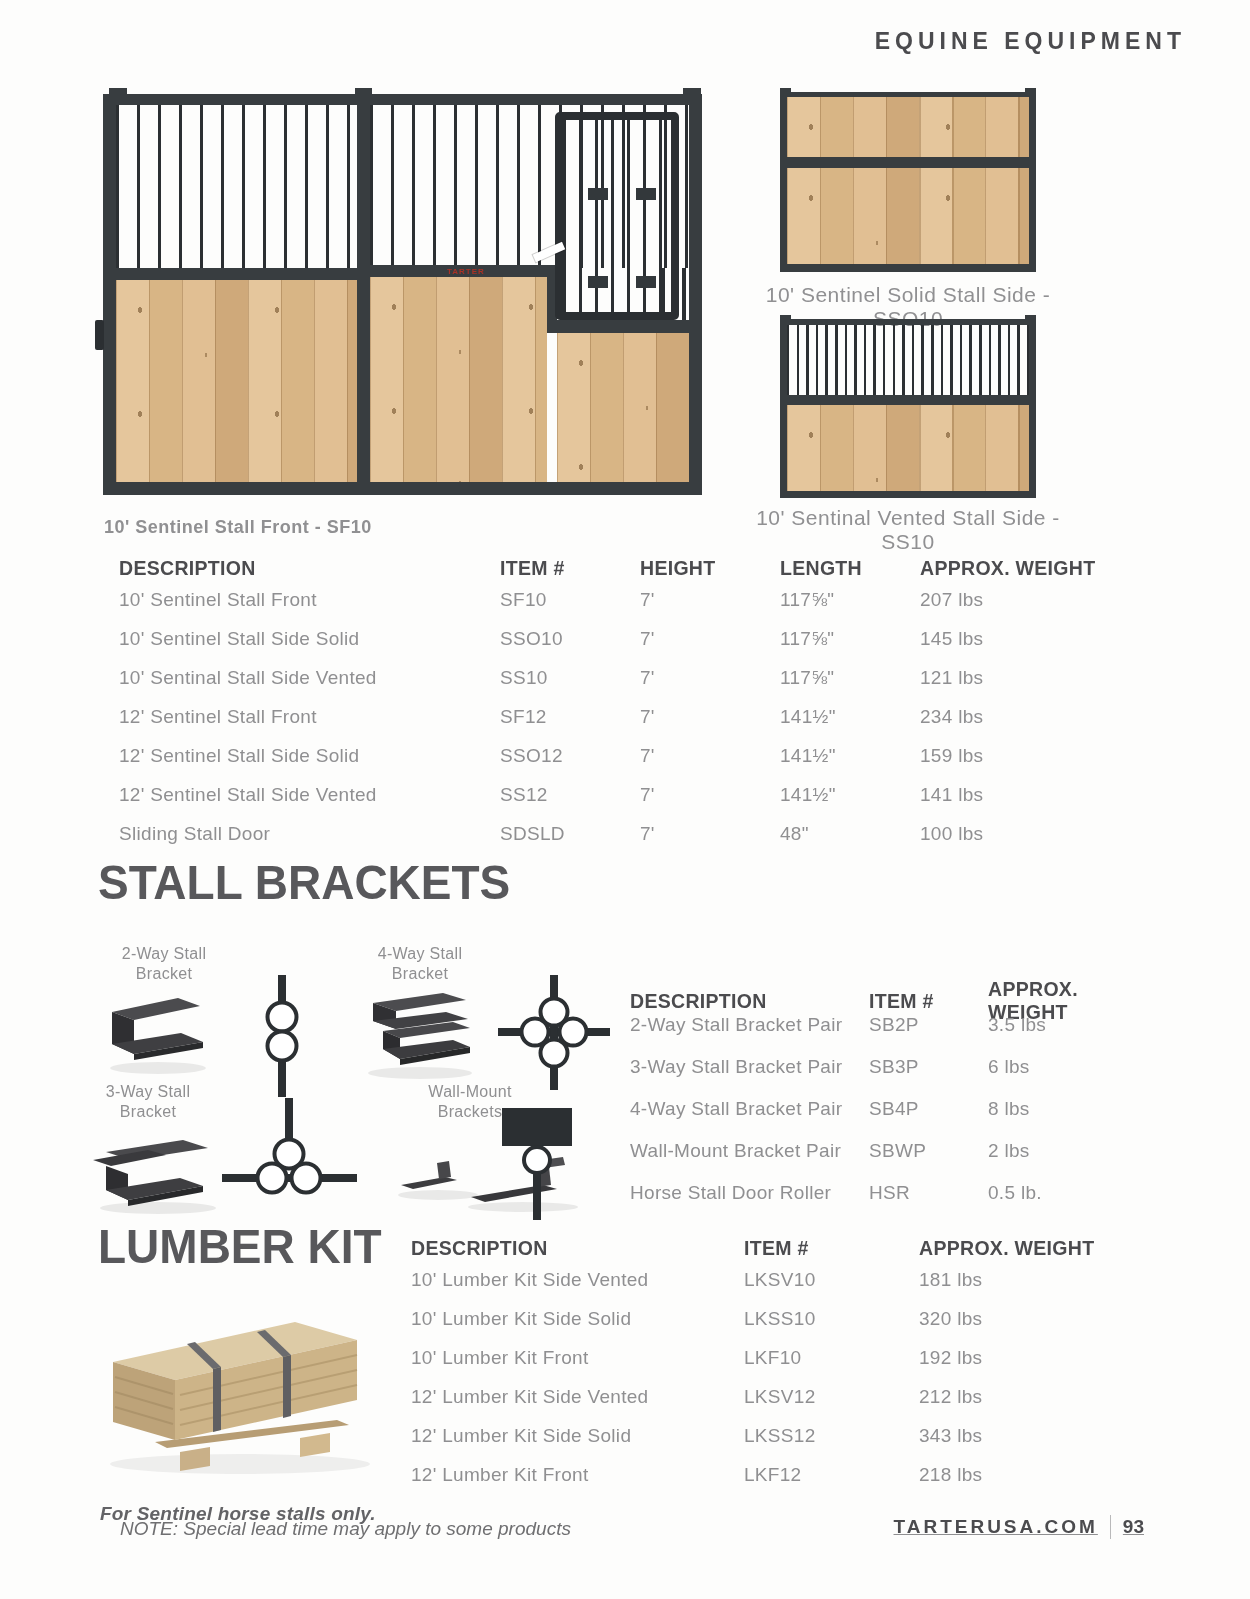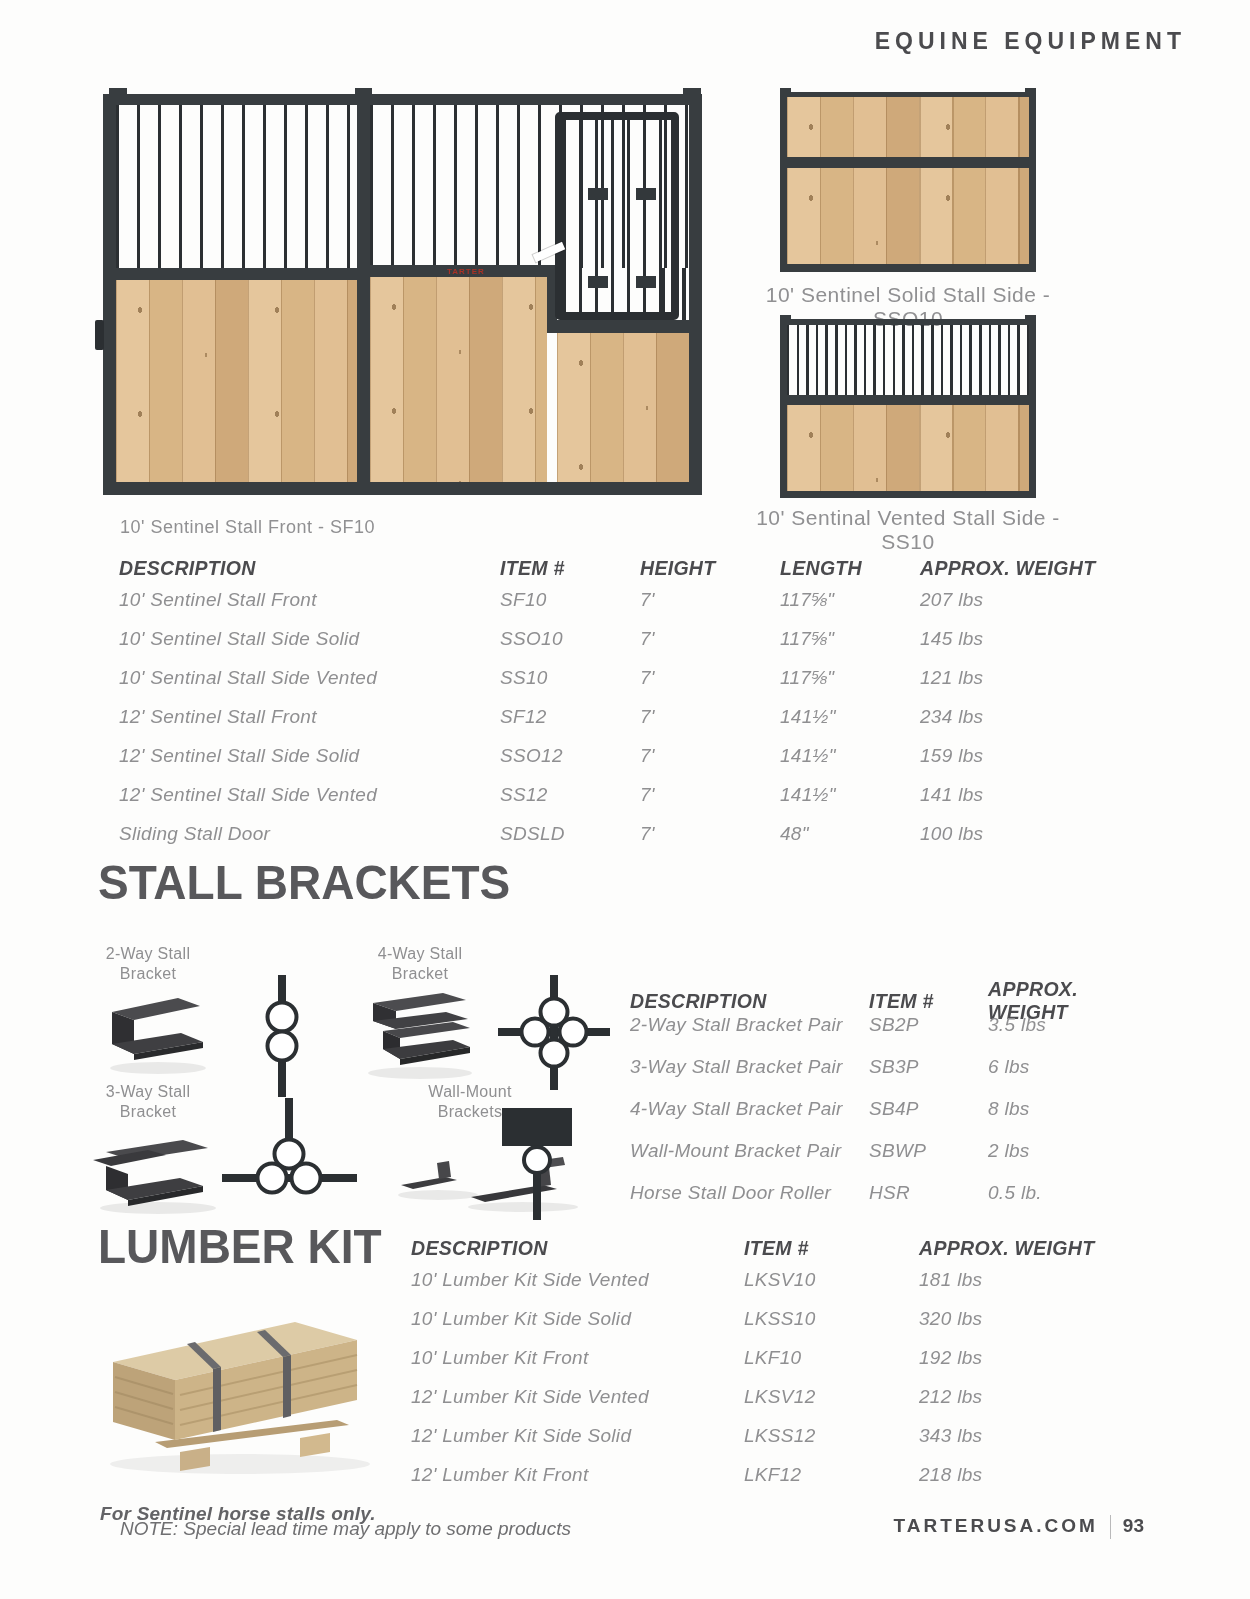--- a/index.html
+++ b/index.html
@@ -6,40 +6,40 @@
   .page{
     position:relative; width:1250px; height:1599px; margin:0 auto;
     background:#fdfdfc; overflow:hidden;
     font-family:"Liberation Sans","DejaVu Sans",sans-serif;
     color:#8f8f91;
   }
   .abs{position:absolute;}
   
   .hdr{top:28px; right:64px; font-size:23px; font-weight:bold; letter-spacing:5px; color:#4b4b4e;}
   .foot-note{left:120px; top:1518px; font-size:19px; font-style:italic; color:#6f6f71;}
-  .foot-right{top:1515px; right:106px; display:flex; gap:12px;}
+  .foot-right{top:1515px; right:106px; display:flex; align-items:center; gap:12px;text-decoration:underline;}
   .foot-site{font-size:19px; font-weight:bold; letter-spacing:3px; color:#4b4b4e;}
   .foot-div{width:1px; height:24px; background:#b9b9ba;}
   .foot-page{font-size:19px; font-weight:bold; color:#4b4b4e;}
   
   .fr{position:absolute; background:#383d40;}
   .bars{background:repeating-linear-gradient(90deg,#2b2f32 0 3.5px, transparent 3.5px 21px);}
   .bars-dense{background:repeating-linear-gradient(90deg,#2b2f32 0 2.5px, transparent 2.5px 9.6px);}
   .bars-door{background:repeating-linear-gradient(90deg,#2b2f32 0 3px, transparent 3px 16px);}
   .wood{
     background:
       radial-gradient(ellipse 3px 5px at 24px 30px, rgba(92,58,21,.5) 0 60%, transparent 61%) 0 0/137px 104px,
       radial-gradient(ellipse 2.5px 4px at 90px 75px, rgba(92,58,21,.4) 0 60%, transparent 61%) 0 0/173px 131px,
       repeating-linear-gradient(90deg, rgba(128,88,44,.33) 0 1.5px, rgba(255,255,255,0) 1.5px 33px),
       repeating-linear-gradient(90deg,#e5c69c 0 33px,#d8b585 33px 66px,#e1bf93 66px 99px,#cfa97a 99px 132px);
   }
   .caption{font-size:18px; color:#909092; letter-spacing:.5px;}
   .caption-c{text-align:center; font-size:21px;}
   
-  .tbl{position:absolute;font-style:italic;}
+  .tbl{position:absolute;}
   .row{display:grid; grid-template-columns:var(--cols); align-items:center;}
   .tbl .head{font-weight:bold; color:#4b4b4e; font-size:19.5px; letter-spacing:.3px;}
   .tbl .cell{font-size:19px; color:#8f8f91; letter-spacing:.3px; white-space:nowrap;}
   .main-tbl{--cols:381px 140px 140px 140px 1fr; left:119px; top:556px; width:1010px;}
   .main-tbl .head{height:24px;}
   .main-tbl .row:not(.head){height:39px;}
   .bracket-tbl{--cols:239px 119px 1fr; left:630px; top:978px; width:520px;}
   .bracket-tbl .head{height:26px;}
   .bracket-tbl .row:not(.head){height:42px;}
   .lumber-tbl{--cols:333px 175px 1fr; left:411px; top:1236px; width:700px;}
@@ -84,21 +84,21 @@
     <div class="fr" style="left:493px; top:100px; width:20px; height:12px; background:#33383b;"></div>
     <div class="fr" style="left:541px; top:100px; width:20px; height:12px; background:#33383b;"></div>
     <div class="fr" style="left:493px; top:188px; width:20px; height:12px; background:#33383b;"></div>
     <div class="fr" style="left:541px; top:188px; width:20px; height:12px; background:#33383b;"></div>
     <div class="abs" style="left:438px; top:160px; width:32px; height:8px; background:#ffffff; transform:rotate(-24deg); box-shadow:0 0 0 1px rgba(0,0,0,.18);"></div>
 
     <div class="abs" style="left:352px; top:179px; font-size:8px; font-weight:bold; color:#a93226; letter-spacing:1px;">TARTER</div>
   </div>
 
   <div class="abs hdr">EQUINE EQUIPMENT</div>
-  <div class="abs caption" style="left:120px; top:517px;">10' Sentinel Stall Front - SF10</div>
+  <div class="abs caption" style="left:104px; top:517px;font-weight:bold;">10' Sentinel Stall Front - SF10</div>
 
   <div class="abs" style="left:780px; top:88px; width:256px; height:184px;">
     <div class="abs wood" style="left:7px; top:9px; width:242px; height:60px;"></div>
     <div class="abs wood" style="left:7px; top:80px; width:242px; height:96px;"></div>
     <div class="fr" style="left:0; top:4px; width:256px; height:5px;"></div>
     <div class="fr" style="left:0; top:69px; width:256px; height:11px;"></div>
     <div class="fr" style="left:0; top:176px; width:256px; height:8px;"></div>
     <div class="fr" style="left:0; top:4px; width:7px; height:180px;"></div>
     <div class="fr" style="left:249px; top:4px; width:7px; height:180px;"></div>
     <div class="fr" style="left:0; top:0; width:11px; height:6px;"></div>
@@ -181,21 +181,21 @@
         <div class="cell">SDSLD</div>
         <div class="cell">7'</div>
         <div class="cell">48"</div>
         <div class="cell">100 lbs</div>
       </div>
 
   </div>
 
   <div class="abs sec-title" style="left:98px; top:854px;">STALL BRACKETS</div>
 
-  <div class="abs brk-label" style="left:88px; top:944px; width:120px;">2-Way Stall Bracket</div>
+  <div class="abs brk-label" style="left:104px; top:944px; width:120px;">2-Way Stall Bracket</div>
   <svg class="abs" style="left:100px; top:990px;" width="120" height="88" viewBox="0 0 120 88">
     <ellipse cx="58" cy="78" rx="48" ry="6" fill="#000" opacity="0.08"></ellipse>
     <polygon points="12,22 78,8 100,16 34,30" fill="#4b4b4e"></polygon>
     <polygon points="12,22 34,30 34,64 12,54" fill="#2f2f32"></polygon>
     <polygon points="12,54 34,64 103,52 81,43" fill="#3f3f42"></polygon>
     <polygon points="34,64 103,52 103,58 34,70" fill="#292a2c"></polygon>
   </svg>
   <svg class="abs" style="left:253px; top:975px;" width="58" height="122" viewBox="0 0 58 122">
     <rect x="25" y="0" width="8" height="122" fill="#2b2f32"></rect>
     <circle cx="29" cy="42" r="14.5" fill="#ffffff" stroke="#2b2f32" stroke-width="4"></circle>

